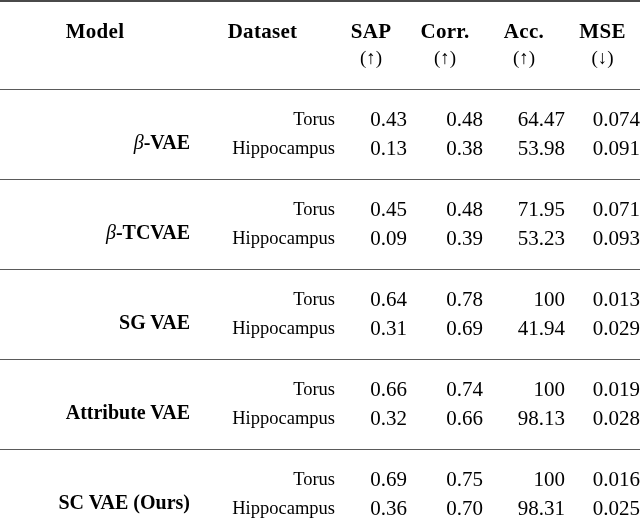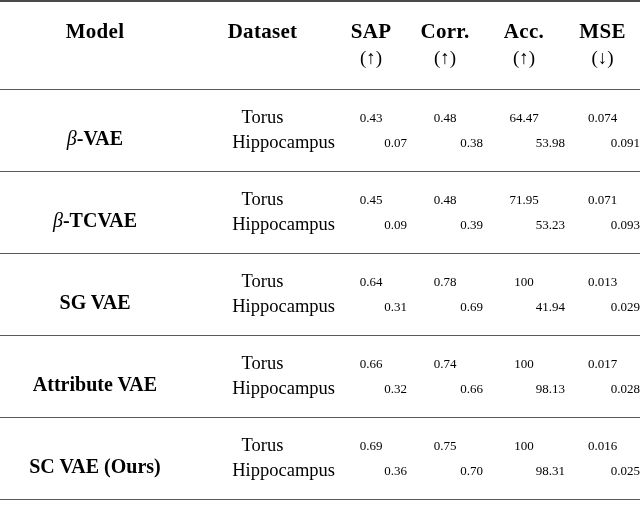--- a/index.html
+++ b/index.html
@@ -88,28 +88,28 @@
     font-style: italic;
     font-weight: normal;
     font-size: 20px;
   }
   td.dataset-cell {
     font-size: 18.5px;
     font-weight: normal;
     white-space: nowrap;
   }
   td.num {
-    font-size: 13px;
+    font-size: 21px;
     font-weight: normal;
     white-space: nowrap;
   }
   td.num.bold, td.dataset-cell.bold {
     font-weight: normal;
   }
-  tr.row-first td { padding-top: 17px; padding-bottom: 2px; }
+  tr.row-first td { padding-top: 17px; padding-bottom: 2px; text-align: right; }
   tr.row-second td { padding-top: 2px; padding-bottom: 18px; text-align: right; }
 </style>
 </head>
 <body>
 
 <div id="results-table-figure">
   <table class="results">
     <colgroup>
       <col class="c-model">
         <col class="c-dataset">
@@ -147,21 +147,21 @@
       <tr class="row-first">
         <td class="model-cell" rowspan="2"><span class="beta">β</span><span>-VAE</span></td>
         <td class="dataset-cell">Torus</td>
         <td class="num">0.43</td>
         <td class="num">0.48</td>
         <td class="num">64.47</td>
         <td class="num">0.074</td>
       </tr>
       <tr class="row-second">
         <td class="dataset-cell">Hippocampus</td>
-        <td class="num">0.07</td>
+        <td class="num">0.13</td>
         <td class="num">0.38</td>
         <td class="num">53.98</td>
         <td class="num">0.091</td>
       </tr>
 
       <tr class="rule-mid">
           <td colspan="6"></td>
         </tr>
       <tr class="row-first">
         <td class="model-cell" rowspan="2"><span class="beta">β</span><span>-TCVAE</span></td>
@@ -200,21 +200,21 @@
 
       <tr class="rule-mid">
           <td colspan="6"></td>
         </tr>
       <tr class="row-first">
         <td class="model-cell" rowspan="2"><span class="beta"></span><span>Attribute VAE</span></td>
         <td class="dataset-cell">Torus</td>
         <td class="num">0.66</td>
         <td class="num">0.74</td>
         <td class="num bold">100</td>
-        <td class="num">0.017</td>
+        <td class="num">0.019</td>
       </tr>
       <tr class="row-second">
         <td class="dataset-cell">Hippocampus</td>
         <td class="num">0.32</td>
         <td class="num">0.66</td>
         <td class="num">98.13</td>
         <td class="num">0.028</td>
       </tr>
 
       <tr class="rule-mid">

